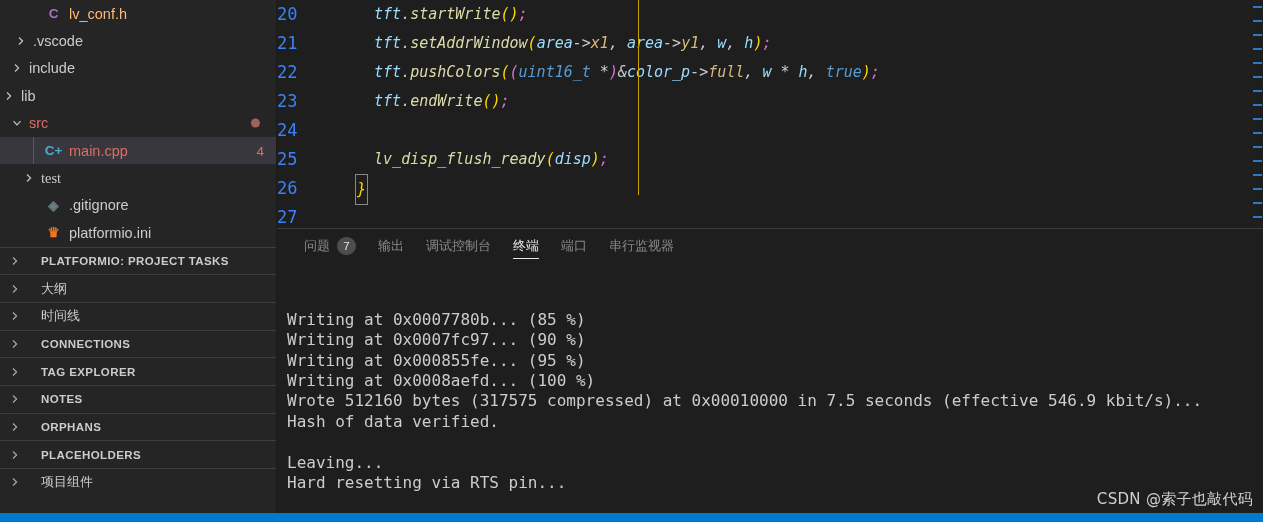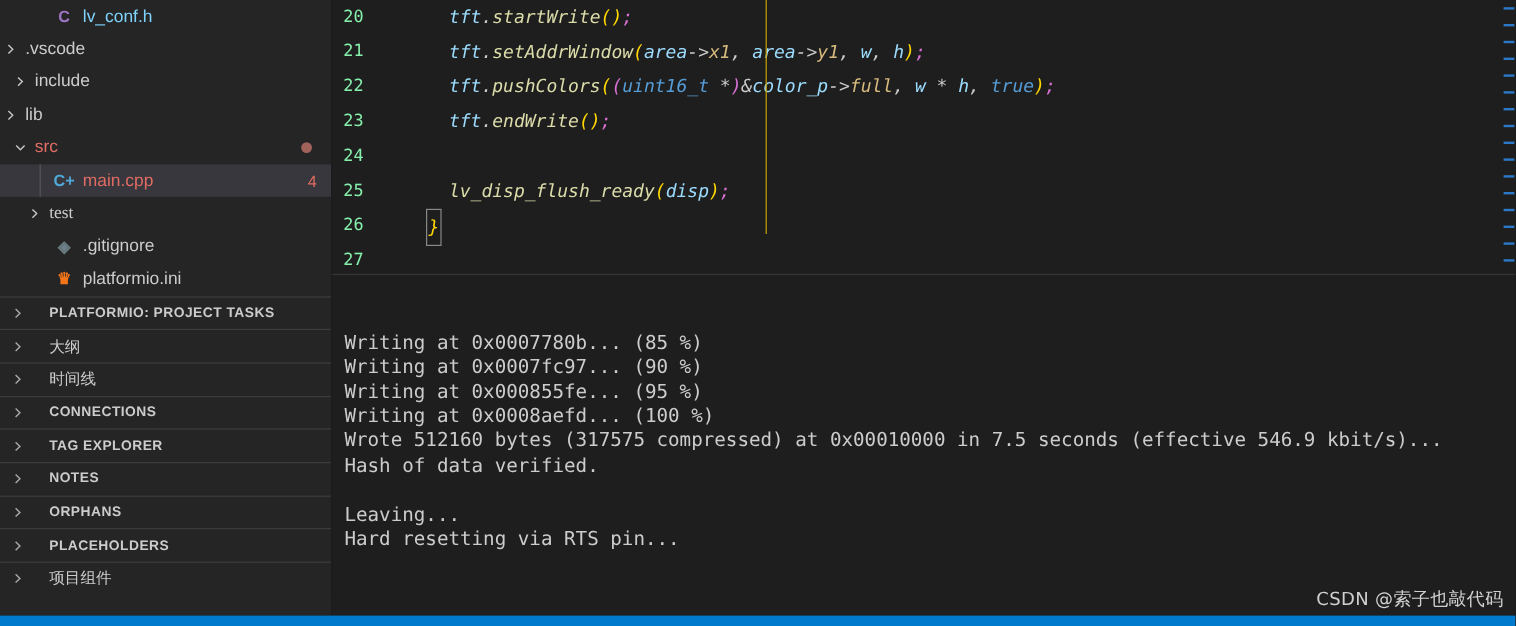--- a/index.html
+++ b/index.html
@@ -91,22 +91,22 @@
     position:relative; overflow:hidden;
     font-family:"DejaVu Sans Mono","Liberation Mono",monospace;
     font-size:15px;
   }
   .code-line{
     height:29px; line-height:29px;
     display:flex; white-space:pre;
   }
   .lnum{
     width:57px; flex:0 0 57px;
-    text-align:center; padding-right:22px;
-    color:#86efac; font-size:14px;
+    text-align:left; padding-right:22px;
+    color:#3b82f6; font-size:17px;
   }
   .ccontent{ flex:1 1 auto; position:relative; padding-left:22px;font-style:italic; }
   .indent-guide{
     position:absolute; left:361px; top:0; width:1px;
     background:#c8a300;
   }
   .bracket-box{
     display:inline-block; border:1px solid #888; margin-left:-1px; padding:0 1px;
   }
   .tok-fn{color:#dcdcaa;} .tok-id{color:#9cdcfe;} .tok-punc{color:#cccccc;}
@@ -173,23 +173,23 @@
 <body>
 
 <div id="app">
   <div class="body-row">
 
     <div class="sidebar">
       <div class="explorer-tree" id="explorer-tree">
           <div class="tree-row" style="padding-left: 26px;">
             <span class="chev"></span>
             <span class="ficon" style="color:#a074c4">C</span>
-            <span class="fname" style="color:#7dd3fc">lv_conf.h</span>
-          </div>
-          <div class="tree-row" style="padding-left: 0;">
+            <span class="fname" style="color:#fdba74">lv_conf.h</span>
+          </div>
+          <div class="tree-row" style="padding-left: 12px;">
             <span class="chev">
               <svg width="10" height="10" viewBox="0 0 10 10">
                 <path d="M3 1.5 L6.6 5 L3 8.5" fill="none" stroke="#c5c5c5" stroke-width="1.2"></path>
               </svg>
             </span>
             <span class="fname" style="color:#cccccc">.vscode</span>
           </div>
           <div class="tree-row" style="padding-left: 8px;">
             <span class="chev">
               <svg width="10" height="10" viewBox="0 0 10 10">
@@ -344,20 +344,41 @@
           <div class="overview-mark" style="top:160px"></div>
           <div class="overview-mark" style="top:174px"></div>
           <div class="overview-mark" style="top:188px"></div>
           <div class="overview-mark" style="top:202px"></div>
           <div class="overview-mark" style="top:216px"></div>
         </div>
       <div class="indent-guide" style="top: 0px; height: 195px;"></div>
         </div>
 
       <div class="panel">
+        <div class="panel-tabs" id="panel-tabs">
+            <div class="ptab">
+              <span>问题</span>
+              <span class="cnt">7</span>
+            </div>
+            <div class="ptab">
+              <span>输出</span>
+            </div>
+            <div class="ptab">
+              <span>调试控制台</span>
+            </div>
+            <div class="ptab active">
+              <span>终端</span>
+            </div>
+            <div class="ptab">
+              <span>端口</span>
+            </div>
+            <div class="ptab">
+              <span>串行监视器</span>
+            </div>
+          </div>
         <div class="term">
           <div id="term-lines"><div>Writing at 0x0007780b... (85 %)</div><div>Writing at 0x0007fc97... (90 %)</div><div>Writing at 0x000855fe... (95 %)</div><div>Writing at 0x0008aefd... (100 %)</div><div>Wrote 512160 bytes (317575 compressed) at 0x00010000 in 7.5 seconds (effective 546.9 kbit/s)...</div><div>Hash of data verified.</div><div class="blank"></div><div>Leaving...</div><div>Hard resetting via RTS pin...</div></div>
           
           
         </div>
       </div>
 
     </div>
   </div>
 

